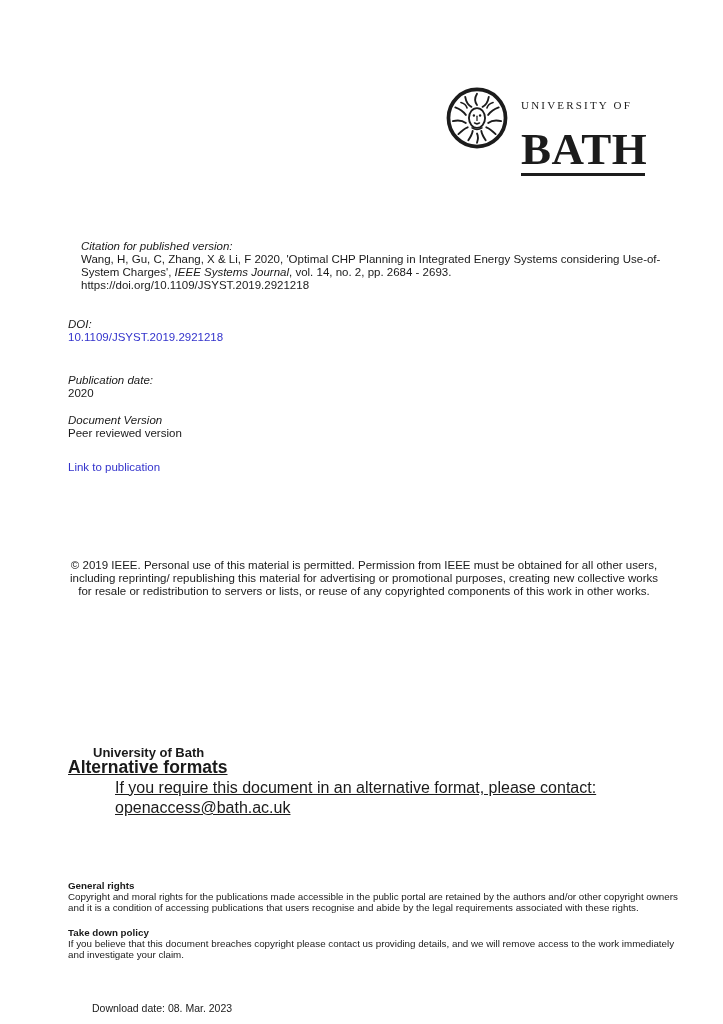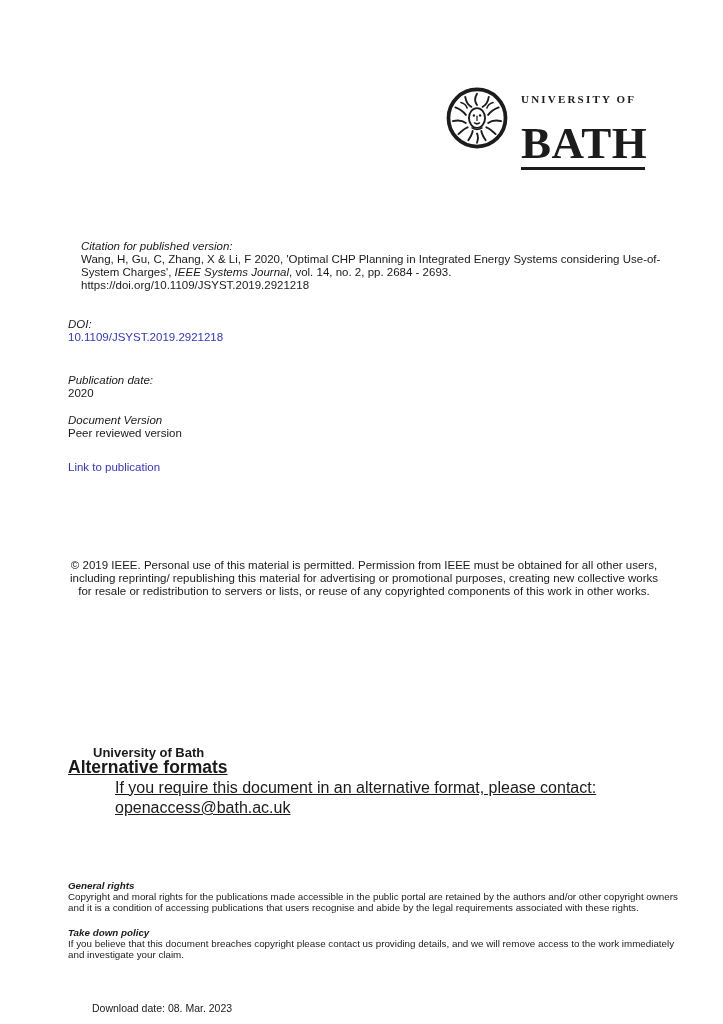--- a/index.html
+++ b/index.html
@@ -37,23 +37,23 @@
   }
   .crest { width: 62px; height: 62px; }
   .logo-text {
     margin-left: 13px;
     width: 126px;
     font-family: "Liberation Serif", serif;
     color: #1c1c1c;
   }
   .logo-line1 {
     font-size: 11px;
-    font-weight: bold;
+    font-weight: normal;
     letter-spacing: 2.2px;
-    margin-top: 6px;
+    margin-top: 12px;
     white-space: nowrap;
   }
   .logo-line2 {
     font-size: 45px;
     font-weight: bold;
     letter-spacing: 0.5px;
     line-height: 0.92;
     margin-top: 18px;
   }
   .logo-underline {
@@ -68,21 +68,21 @@
   #pubdate        { top: 368px; width: 400px; margin-top: 6px; }
   #docversion     { top: 414px; width: 400px; }
   #linkpub        { top: 461px; width: 400px; }
   #copyright      { top: 559px; width: 592px; text-align: center; }
   #university     { top: 746px; font-size: 13px; font-weight: bold; margin-left: 25px; }
   #altformats     { top: 757px; width: 620px; text-decoration: underline; }
   #altformats .af-heading { font-size: 17.5px; font-weight: bold; line-height: 21px; }
   #altformats .af-body    { font-size: 16px; line-height: 20px; margin-left: 47px; }
   #general        { top: 881px; width: 625px; font-size: 9.8px; line-height: 10.8px; }
   #takedown       { top: 928px; width: 625px; font-size: 9.8px; line-height: 10.8px; }
-  .small-heading  { font-weight: bold; font-style: italic; }
+  .small-heading  { font-weight: bold; }
   #downloaddate   { top: 1002px; font-size: 10.5px; padding-left: 24px; }
 </style>
 </head>
 <body>
 
 <div class="page">
 
   <div class="logo">
     <svg class="crest" viewBox="0 0 100 100" fill="none" stroke="#1c1c1c" stroke-linecap="round">
       <circle cx="50" cy="50" r="46" stroke-width="6"></circle>

